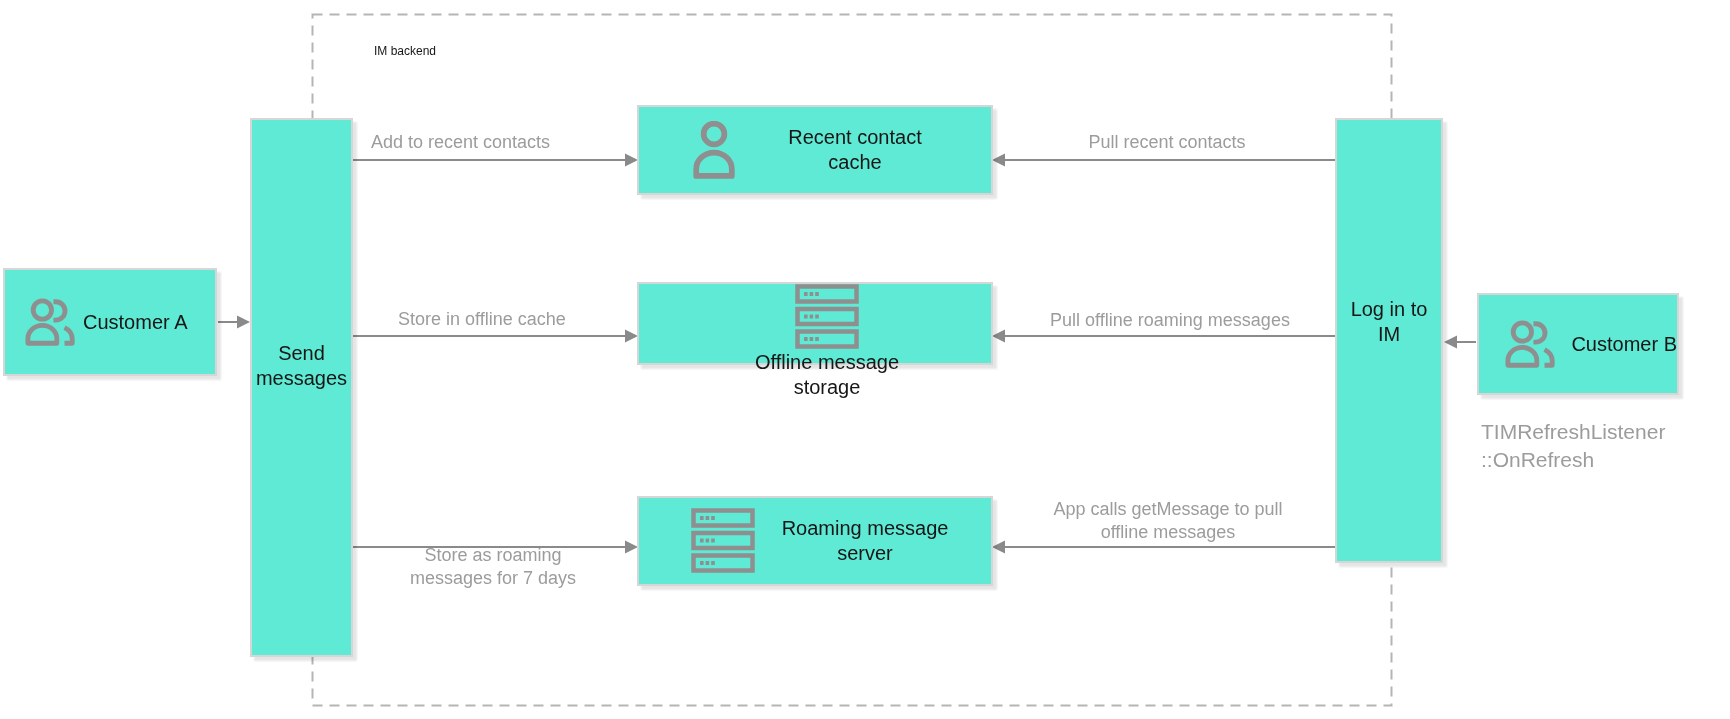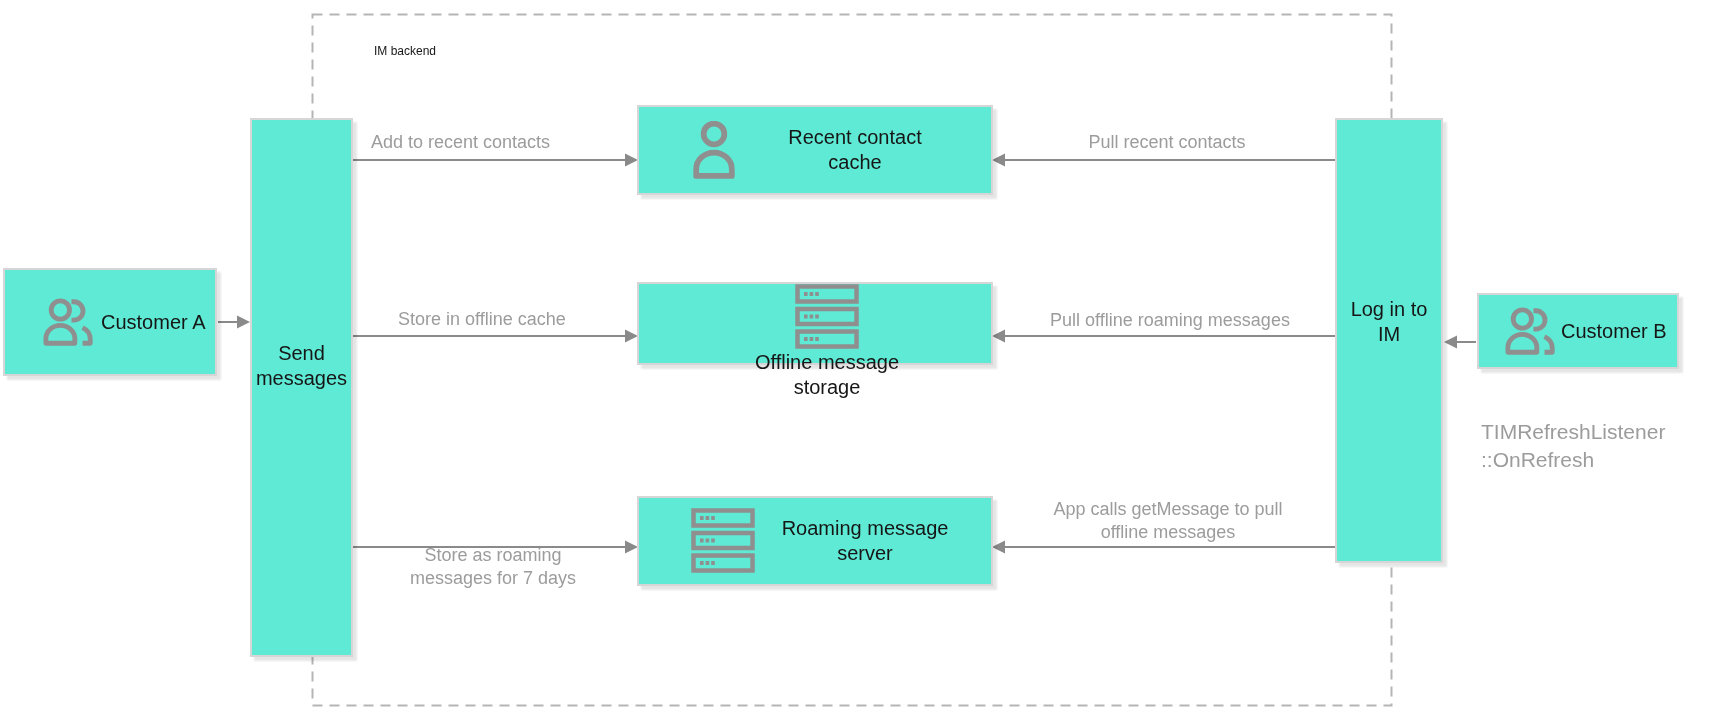--- a/index.html
+++ b/index.html
@@ -12,30 +12,30 @@
   .node{
     position:absolute;z-index:2;background:#5eead4;box-sizing:border-box;
     border:2px solid #d6d6d6;box-shadow:4px 4px 2px rgba(0,0,0,0.10);
     display:flex;align-items:center;justify-content:center;
     color:#161616;font-size:20px;line-height:25px;
   }
   .node .lbl{text-align:center;}
   .icon{flex:0 0 auto;display:block;}
   .icon svg{display:block;stroke:#8f8f8f;}
   
-  .n-customer-a{left:3px;top:268px;width:214px;height:108px;justify-content:flex-start;padding-left:38px;}
+  .n-customer-a{left:3px;top:268px;width:214px;height:108px;justify-content:flex-start;padding-left:20px;}
   .n-customer-a .lbl{margin-left:4px;text-align:left;}
   .n-send{left:250px;top:118px;width:103px;height:539px;padding-bottom:44px;}
   .n-recent{left:637px;top:105px;width:356px;height:90px;justify-content:flex-start;padding:0 16px 0 54px;}
   .n-offline{left:637px;top:282px;width:356px;height:83px;justify-content:flex-start;padding:0 16px 0 40px;flex-direction:column;}
   .n-roaming{left:637px;top:496px;width:356px;height:90px;justify-content:flex-start;padding:0 16px 0 52px;}
   .row-node .lbl{flex:1 1 auto;}
   .row-node .lbl span{display:inline-block;max-width:172px;}
   .n-login{left:1335px;top:118px;width:108px;height:445px;padding:0 10px 38px 10px;}
-  .n-customer-b{left:1477px;top:293px;width:202px;height:76px;justify-content:flex-start;padding-left:26px;}
+  .n-customer-b{left:1477px;top:293px;width:202px;height:102px;justify-content:space-between;padding-left:26px;}
   .n-customer-b .lbl{margin-left:2px;text-align:left;}
   
   .txt{position:absolute;z-index:3;white-space:nowrap;}
   .backend-label{left:374px;top:44px;font-size:12px;color:#161616;}
   .edge-label{color:#9c9c9c;font-size:18px;line-height:23px;}
   .edge-label.wrap{white-space:normal;text-align:center;}
   .e-l1{left:371px;top:131px;}
   .e-l2{left:398px;top:308px;}
   .e-l3{left:393px;top:520px;width:200px;margin-top:24px;}
   .e-r1{left:1032px;top:131px;width:270px;}

